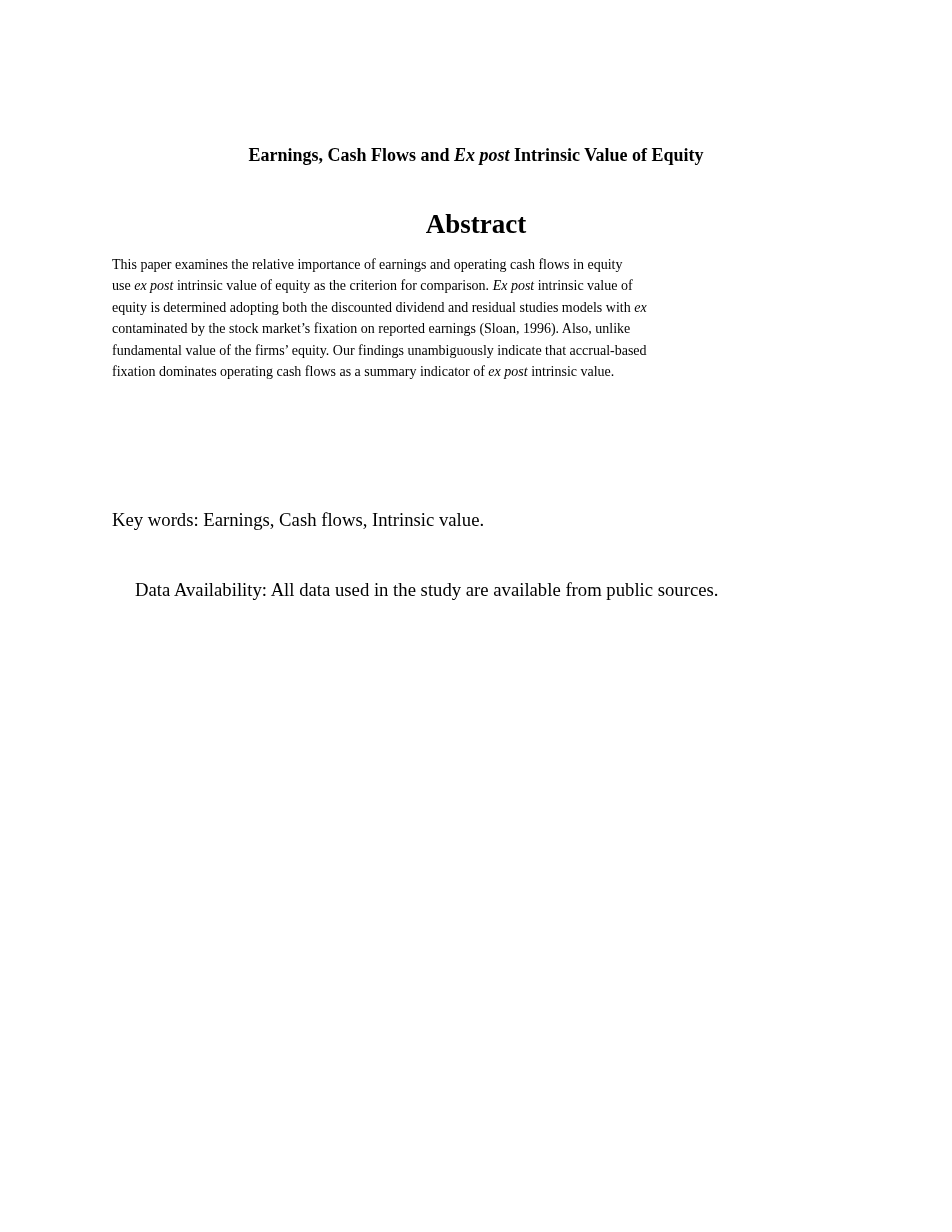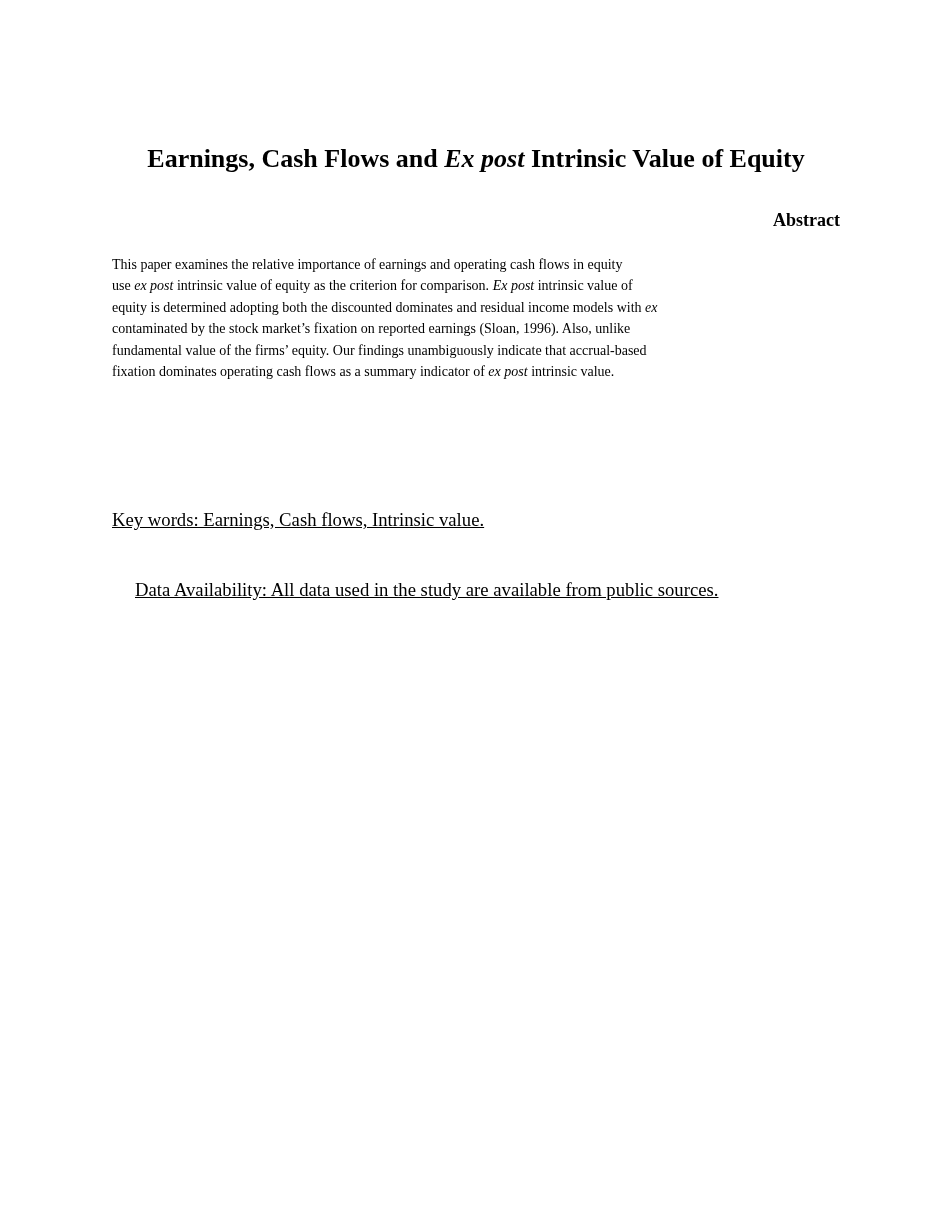--- a/index.html
+++ b/index.html
@@ -15,74 +15,73 @@
     color: #000000;
     font-family: "Liberation Serif", "DejaVu Serif", serif;
     overflow: hidden;
   }
   .title {
     position: absolute;
     left: 112px;
     width: 728px;
     top: 146px;
     margin: 0;
-    font-size: 26px;
+    font-size: 18px;
     line-height: 1;
     font-weight: bold;
     text-align: center;
     white-space: nowrap;
   }
   .abstract-heading {
     position: absolute;
     left: 112px;
     width: 728px;
     top: 211px;
     margin: 0;
-    font-size: 18px;
+    font-size: 27px;
     line-height: 1;
     font-weight: bold;
-    text-align: right;
+    text-align: center;
   }
   .abstract-body {
     position: absolute;
     left: 112px;
     width: 728px;
     top: 254px;
     font-size: 14px;
     line-height: 21.4px;
   }
   .abstract-body .tline {
     white-space: nowrap;
   }
   .plain-line {
     position: absolute;
     left: 112px;
     width: 728px;
     margin: 0;
     font-size: 18.7px;
     line-height: 1;
     white-space: nowrap;
-    text-decoration: underline;
   }
   .keywords { top: 511px; }
   .data-availability { top: 581px; margin-left: 23px; }
   i { font-style: italic; }
 </style>
 </head>
 <body>
 
 <div class="page">
   <h1 class="title"><span>Earnings, Cash Flows and </span><i>Ex post</i><span> Intrinsic Value of Equity</span></h1>
 
   <h2 class="abstract-heading">Abstract</h2>
 
   <div class="abstract-body">
       <div class="tline"><span>This paper examines the relative importance of earnings and operating cash flows in equity</span></div>
       <div class="tline"><span>use </span><i>ex post</i><span> intrinsic value of equity as the criterion for comparison. </span><i>Ex post</i><span> intrinsic value of</span></div>
-      <div class="tline"><span>equity is determined adopting both the discounted dominates and residual income models with </span><i>ex</i></div>
+      <div class="tline"><span>equity is determined adopting both the discounted dividend and residual studies models with </span><i>ex</i></div>
       <div class="tline"><span>contaminated by the stock market’s fixation on reported earnings (Sloan, 1996). Also, unlike</span></div>
       <div class="tline"><span>fundamental value of the firms’ equity. Our findings unambiguously indicate that accrual-based</span></div>
       <div class="tline"><span>fixation dominates operating cash flows as a summary indicator of </span><i>ex post</i><span> intrinsic value.</span></div>
     </div>
 
   <p class="plain-line keywords">Key words: Earnings, Cash flows, Intrinsic value.</p>
 
   <p class="plain-line data-availability">Data Availability: All data used in the study are available from public sources.</p>
 </div>
 

